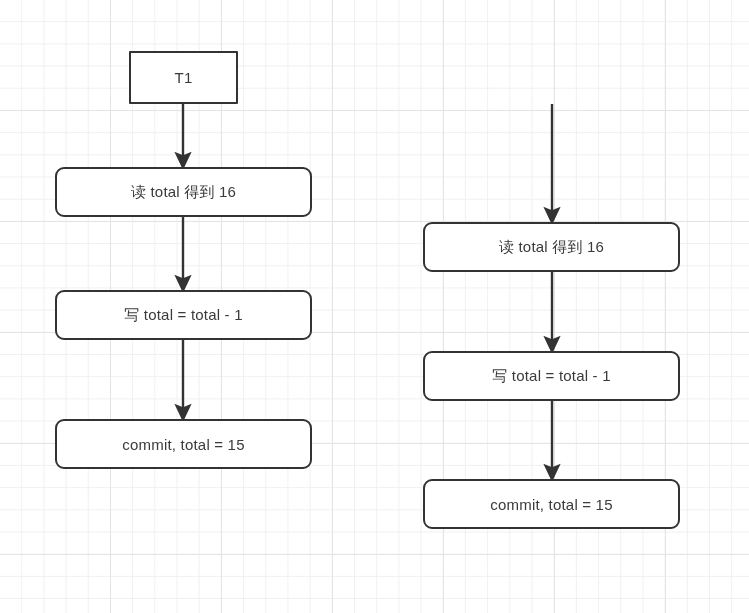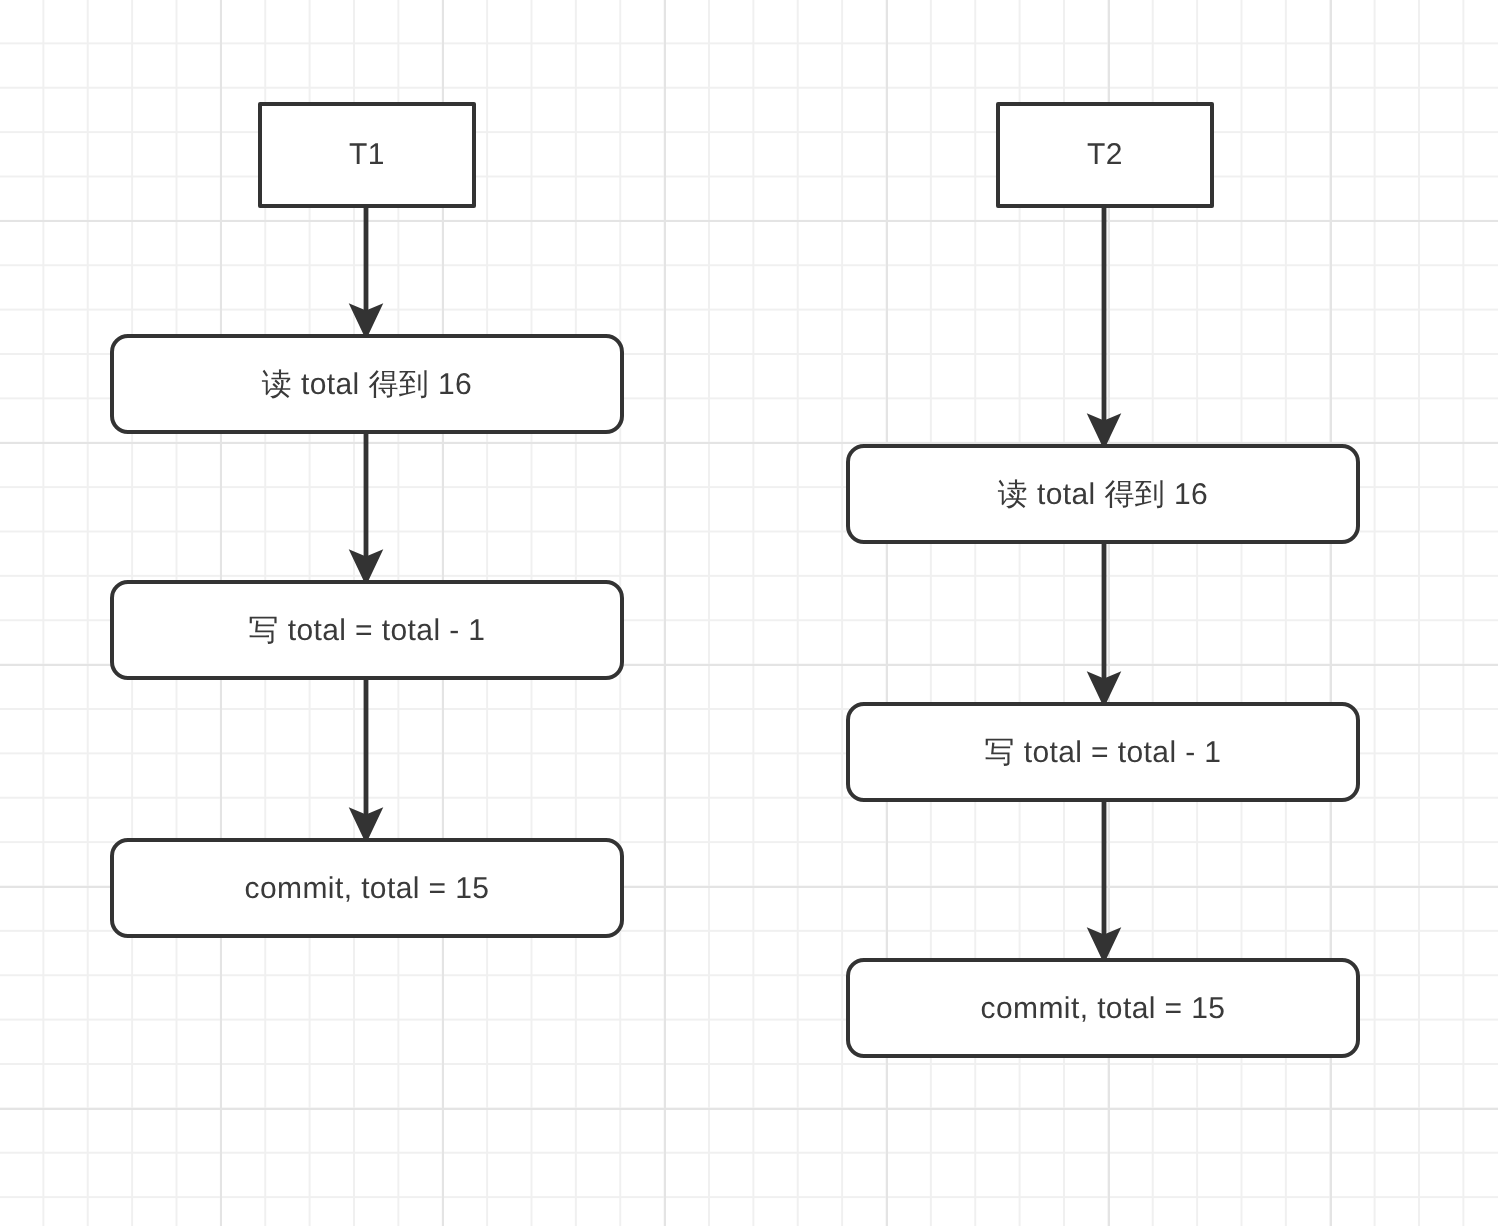--- a/index.html
+++ b/index.html
@@ -92,23 +92,20 @@
   </div>
 
   <div class="node rounded" style="left:55px; top:290px; width:257px; height:50px;">
     <span>写 total = total - 1</span>
   </div>
 
   <div class="node rounded" style="left:55px; top:419px; width:257px; height:50px;">
     <span>commit, total = 15</span>
   </div>
 
-  <div class="node square" style="left:498px; top:51px; width:109px; height:53px;">
-    <span>T2</span>
-  </div>
 
   <div class="node rounded" style="left:423px; top:222px; width:257px; height:50px;">
     <span>读 total 得到 16</span>
   </div>
 
   <div class="node rounded" style="left:423px; top:351px; width:257px; height:50px;">
     <span>写 total = total - 1</span>
   </div>
 
   <div class="node rounded" style="left:423px; top:479px; width:257px; height:50px;">

